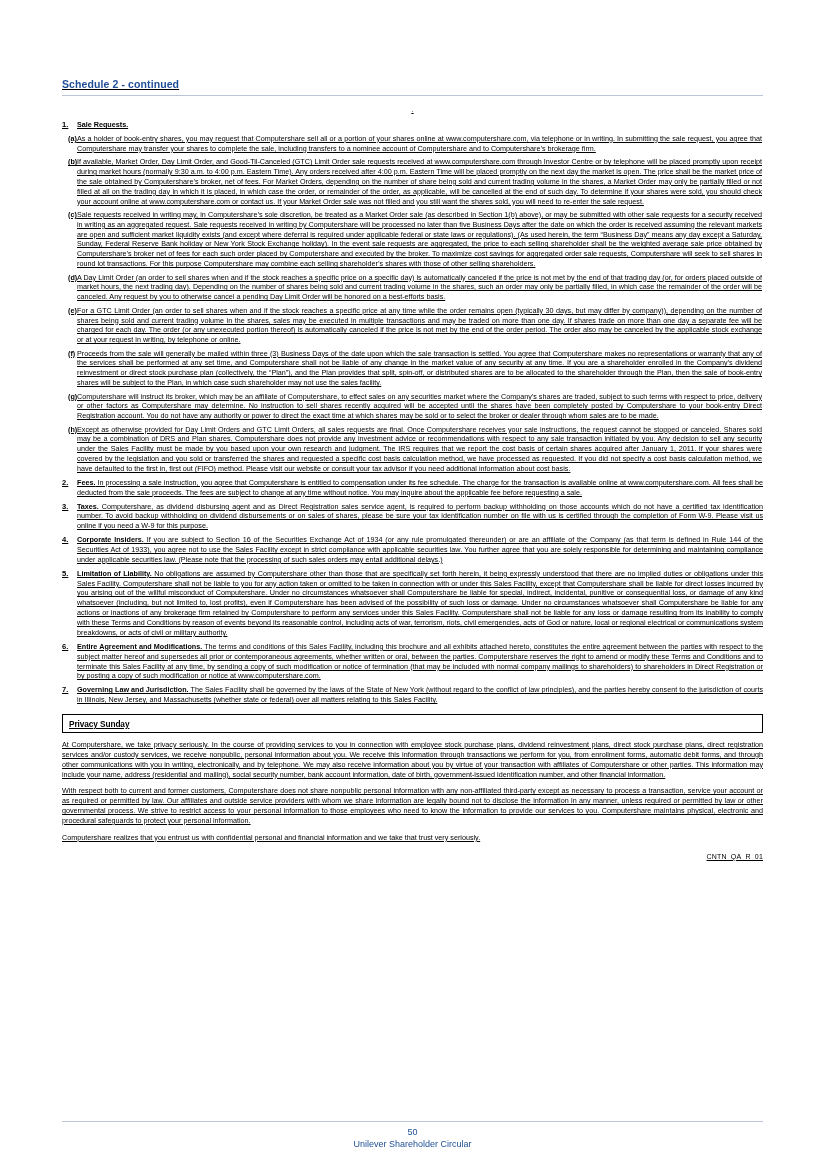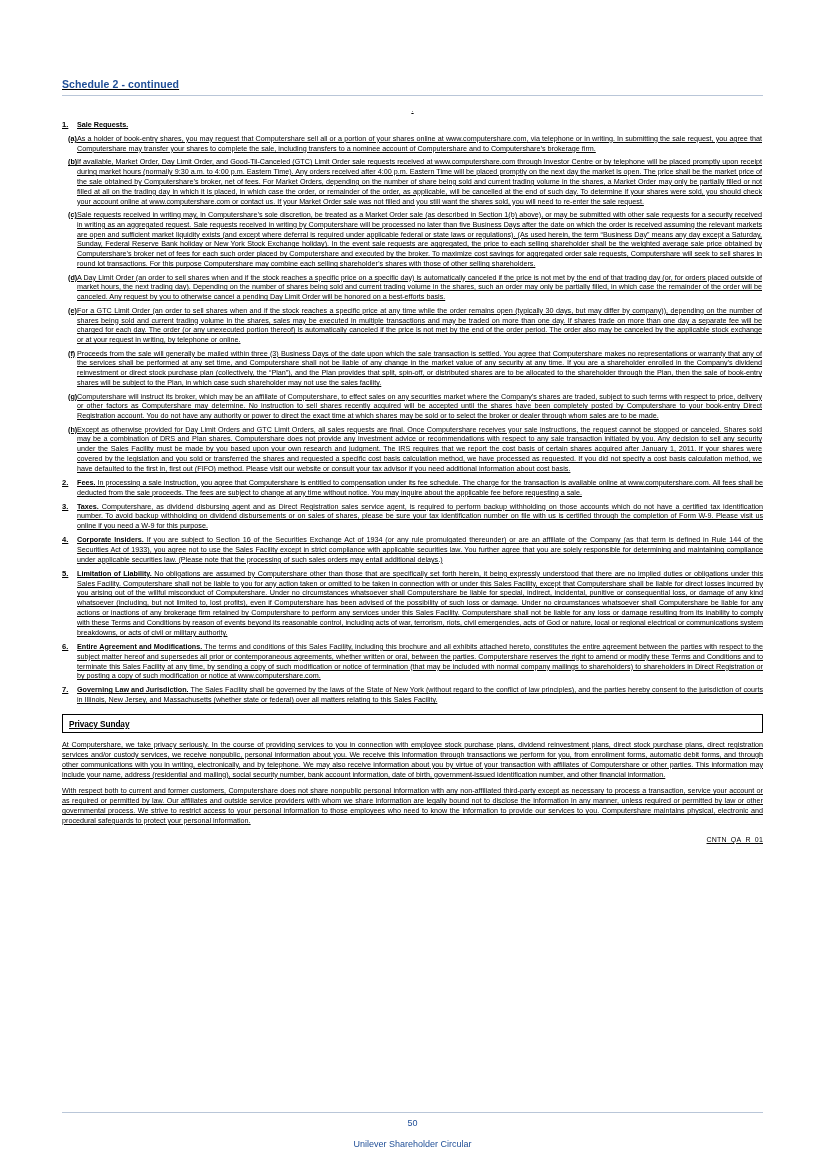--- a/index.html
+++ b/index.html
@@ -130,21 +130,20 @@
   }
   .page-num {
     font-size: 9px;
     color: #1f4e97;
     line-height: 1.35;
   }
   .footer-title {
     font-size: 9px;
     color: #1f4e97;
     line-height: 1.35;
-    margin-top: 9px;
   }
 </style>
 </head>
 <body>
 
 <div class="page">
 
   <div class="header">
     <span>Schedule 2 - continued</span>
   </div>
@@ -226,20 +225,21 @@
 
   <div class="numbered">
     <div class="num">7.</div>
     <div class="body"><b>Governing Law and Jurisdiction.</b><span> The Sales Facility shall be governed by the laws of the State of New York (without regard to the conflict of law principles), and the parties hereby consent to the jurisdiction of courts in Illinois, New Jersey, and Massachusetts (whether state or federal) over all matters relating to this Sales Facility.</span></div>
   </div>
 
   <div class="privacy-box">Privacy Sunday</div>
 
   <div class="privacy-p">At Computershare, we take privacy seriously.  In the course of providing services to you in connection with employee stock purchase plans, dividend reinvestment plans, direct stock purchase plans, direct registration services and/or custody services, we receive nonpublic, personal information about you.  We receive this information through transactions we perform for you, from enrollment forms, automatic debit forms, and through other communications with you in writing, electronically, and by telephone.  We may also receive information about you by virtue of your transaction with affiliates of Computershare or other parties.  This information may include your name, address (residential and mailing), social security number, bank account information, date of birth, government-issued identification number, and other financial information.</div>
   <div class="privacy-p">With respect both to current and former customers, Computershare does not share nonpublic personal information with any non-affiliated third-party except as necessary to process a transaction, service your account or as required or permitted by law.  Our affiliates and outside service providers with whom we share information are legally bound not to disclose the information in any manner, unless required or permitted by law or other governmental process.  We strive to restrict access to your personal information to those employees who need to know the information to provide our services to you.  Computershare maintains physical, electronic and procedural safeguards to protect your personal information.</div>
+  <div class="privacy-p">Computershare realizes that you entrust us with confidential personal and financial information and we take that trust very seriously.</div>
 
   <div class="code">CNTN_QA_R_01</div>
 
   <div class="footer">
     <div class="footer-rule"></div>
     <div class="page-num">50</div>
     <div class="footer-title">Unilever Shareholder Circular</div>
   </div>
 
 </div>

